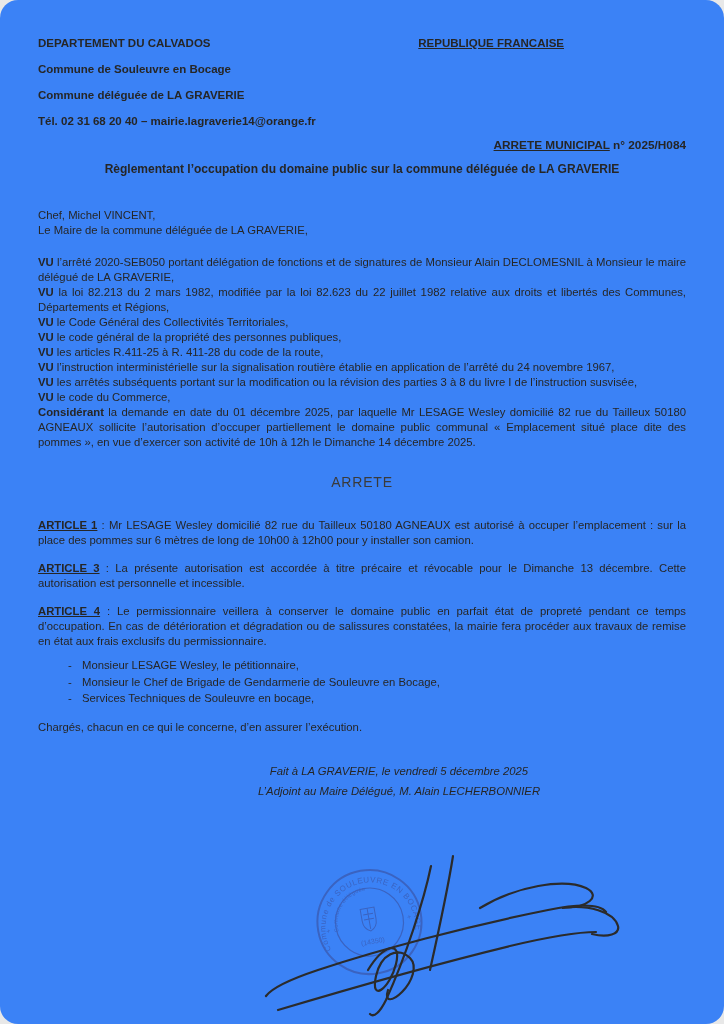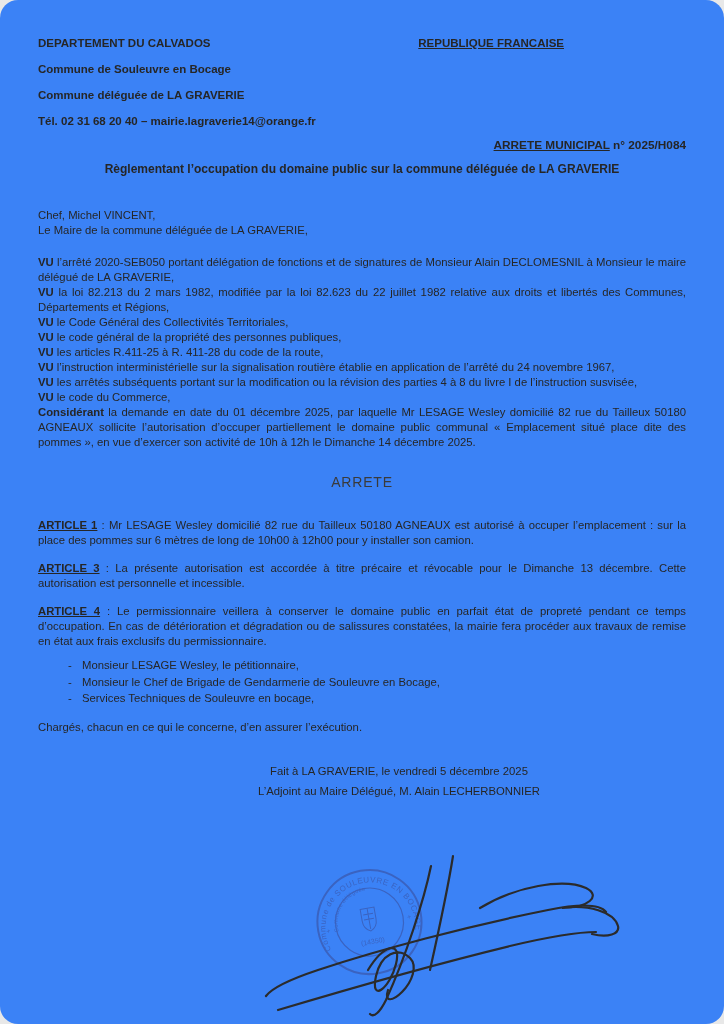--- a/index.html
+++ b/index.html
@@ -33,21 +33,21 @@
   .article  { margin:0 0 13px 0; text-align:justify; }
   .article:last-child { margin-bottom:8px; }
   .art-label { font-weight:bold; text-decoration:underline; }
 
   .notify-list { list-style:none; margin:0; padding:0 0 0 30px; }
   .notify-list li { line-height:16.5px; display:flex; }
   .notify-dash { width:14px; flex:0 0 14px; }
 
   .closing { margin:13px 0 0 0; }
 
-  .sig-block { margin:26px 0 0 96px; width:530px; text-align:center; line-height:20px; }
+  .sig-block { margin:26px 0 0 96px; width:530px; text-align:center; line-height:20px;font-style:italic; }
 
   .stamp-svg { position:absolute; left:306px; top:864px; opacity:0.8;
                transform:rotate(-10deg); }
   .stamp-svg text, .stamp-svg textPath { font-family:"Liberation Sans", sans-serif; }
   .signature-svg { position:absolute; left:248px; top:852px; }
 </style>
 </head>
 <body>
 
 <div class="page">
@@ -69,21 +69,21 @@
       <div>Le Maire de la commune déléguée de LA GRAVERIE,</div>
     </div>
 
     <div class="recitals">
       <p class="recital"><span class="b">VU</span><span> l’arrêté 2020-SEB050 portant délégation de fonctions et de signatures de Monsieur Alain DECLOMESNIL à Monsieur le maire délégué de LA GRAVERIE,</span></p>
       <p class="recital"><span class="b">VU</span><span> la loi 82.213 du 2 mars 1982, modifiée par la loi 82.623 du 22 juillet 1982 relative aux droits et libertés des Communes, Départements et Régions,</span></p>
       <p class="recital"><span class="b">VU</span><span> le Code Général des Collectivités Territoriales,</span></p>
       <p class="recital"><span class="b">VU</span><span> le code général de la propriété des personnes publiques,</span></p>
       <p class="recital"><span class="b">VU</span><span> les articles R.411-25 à R. 411-28 du code de la route,</span></p>
       <p class="recital"><span class="b">VU</span><span> l’instruction interministérielle sur la signalisation routière établie en application de l’arrêté du 24 novembre 1967,</span></p>
-      <p class="recital"><span class="b">VU</span><span> les arrêtés subséquents portant sur la modification ou la révision des parties 4 à 8 du livre I de l’instruction susvisée,</span></p>
+      <p class="recital"><span class="b">VU</span><span> les arrêtés subséquents portant sur la modification ou la révision des parties 3 à 8 du livre I de l’instruction susvisée,</span></p>
       <p class="recital"><span class="b">VU</span><span> le code du Commerce,</span></p>
       <p class="recital"><span class="b">Considérant</span><span> la demande en date du 01 décembre 2025, par laquelle Mr LESAGE Wesley domicilié 82 rue du Tailleux 50180 AGNEAUX sollicite l’autorisation d’occuper partiellement le domaine public communal « Emplacement situé place dite des pommes », en vue d’exercer son activité de 10h à 12h le Dimanche 14 décembre 2025.</span></p>
     </div>
 
     <div class="arrete-heading">ARRETE</div>
 
     <div class="articles">
       <p class="article"><span class="art-label">ARTICLE 1</span><span> : Mr LESAGE Wesley domicilié 82 rue du Tailleux 50180 AGNEAUX est autorisé à occuper l’emplacement : sur la place des pommes sur 6 mètres de long de 10h00 à 12h00 pour y installer son camion.</span></p>
       <p class="article"><span class="art-label">ARTICLE 3</span><span> : La présente autorisation est accordée à titre précaire et révocable pour le Dimanche 13 décembre. Cette autorisation est personnelle et incessible.</span></p>
       <p class="article"><span class="art-label">ARTICLE 4</span><span> : Le permissionnaire veillera à conserver le domaine public en parfait état de propreté pendant ce temps d’occupation. En cas de détérioration et dégradation ou de salissures constatées, la mairie fera procéder aux travaux de remise en état aux frais exclusifs du permissionnaire.</span></p>

